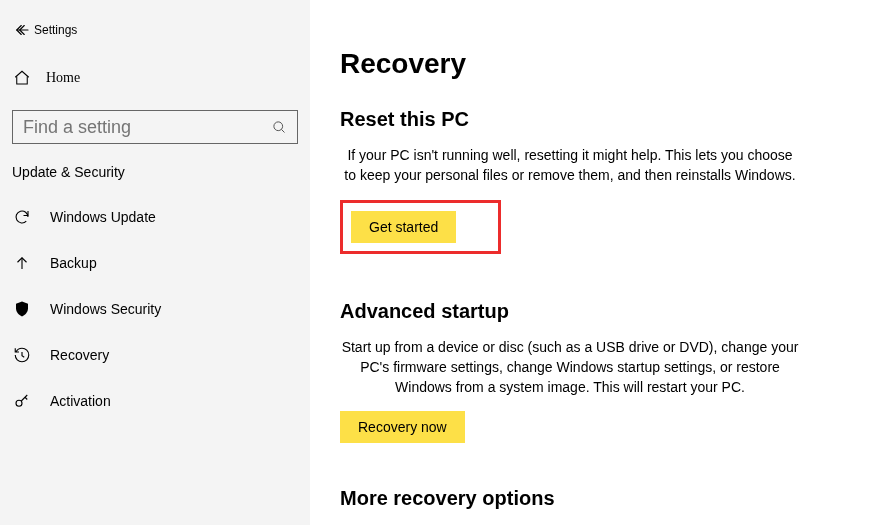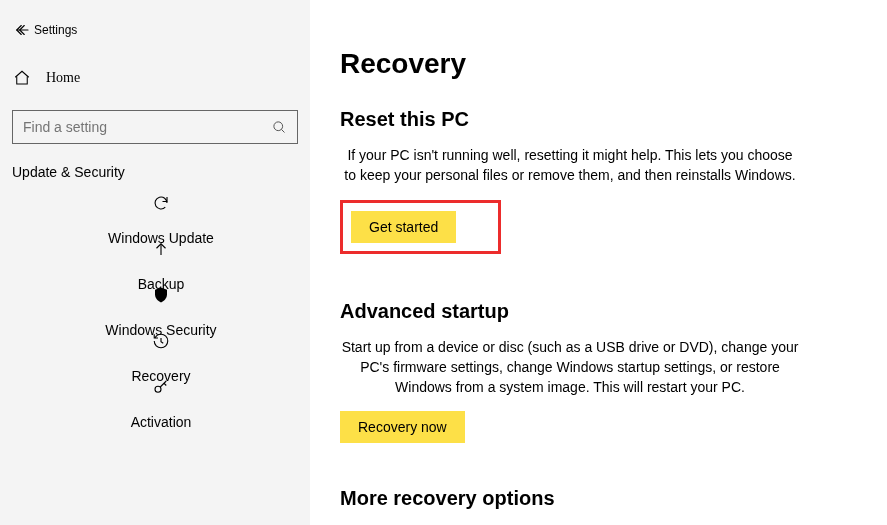--- a/index.html
+++ b/index.html
@@ -54,39 +54,38 @@
       display: flex;
       align-items: center;
       justify-content: space-between;
       padding: 0 10px;
       background: #f4f4f4;
     }
     .search-box input {
       border: none;
       background: transparent;
       outline: none;
-      font-size: 14px;
+      font-size: 18px;
       font-family: inherit;
       width: 85%;
       color: #555;
     }
     .category-label {
       font-weight: 400;
       font-size: 14px;
       padding: 6px 12px 14px 12px;
     }
     .nav-list { display: flex; flex-direction: column; }
     .nav-item {
       display: flex;
       align-items: center;
       height: 46px;
       padding-left: 12px;
       gap: 18px;
       cursor: pointer;
-      flex-direction: column;
     }
     .nav-item .label { font-size: 14px; }
 
     .content {
       flex: 1;
       padding: 48px 30px 0 30px;
       overflow: hidden;
     }
     .page-title {
       font-size: 28px;

